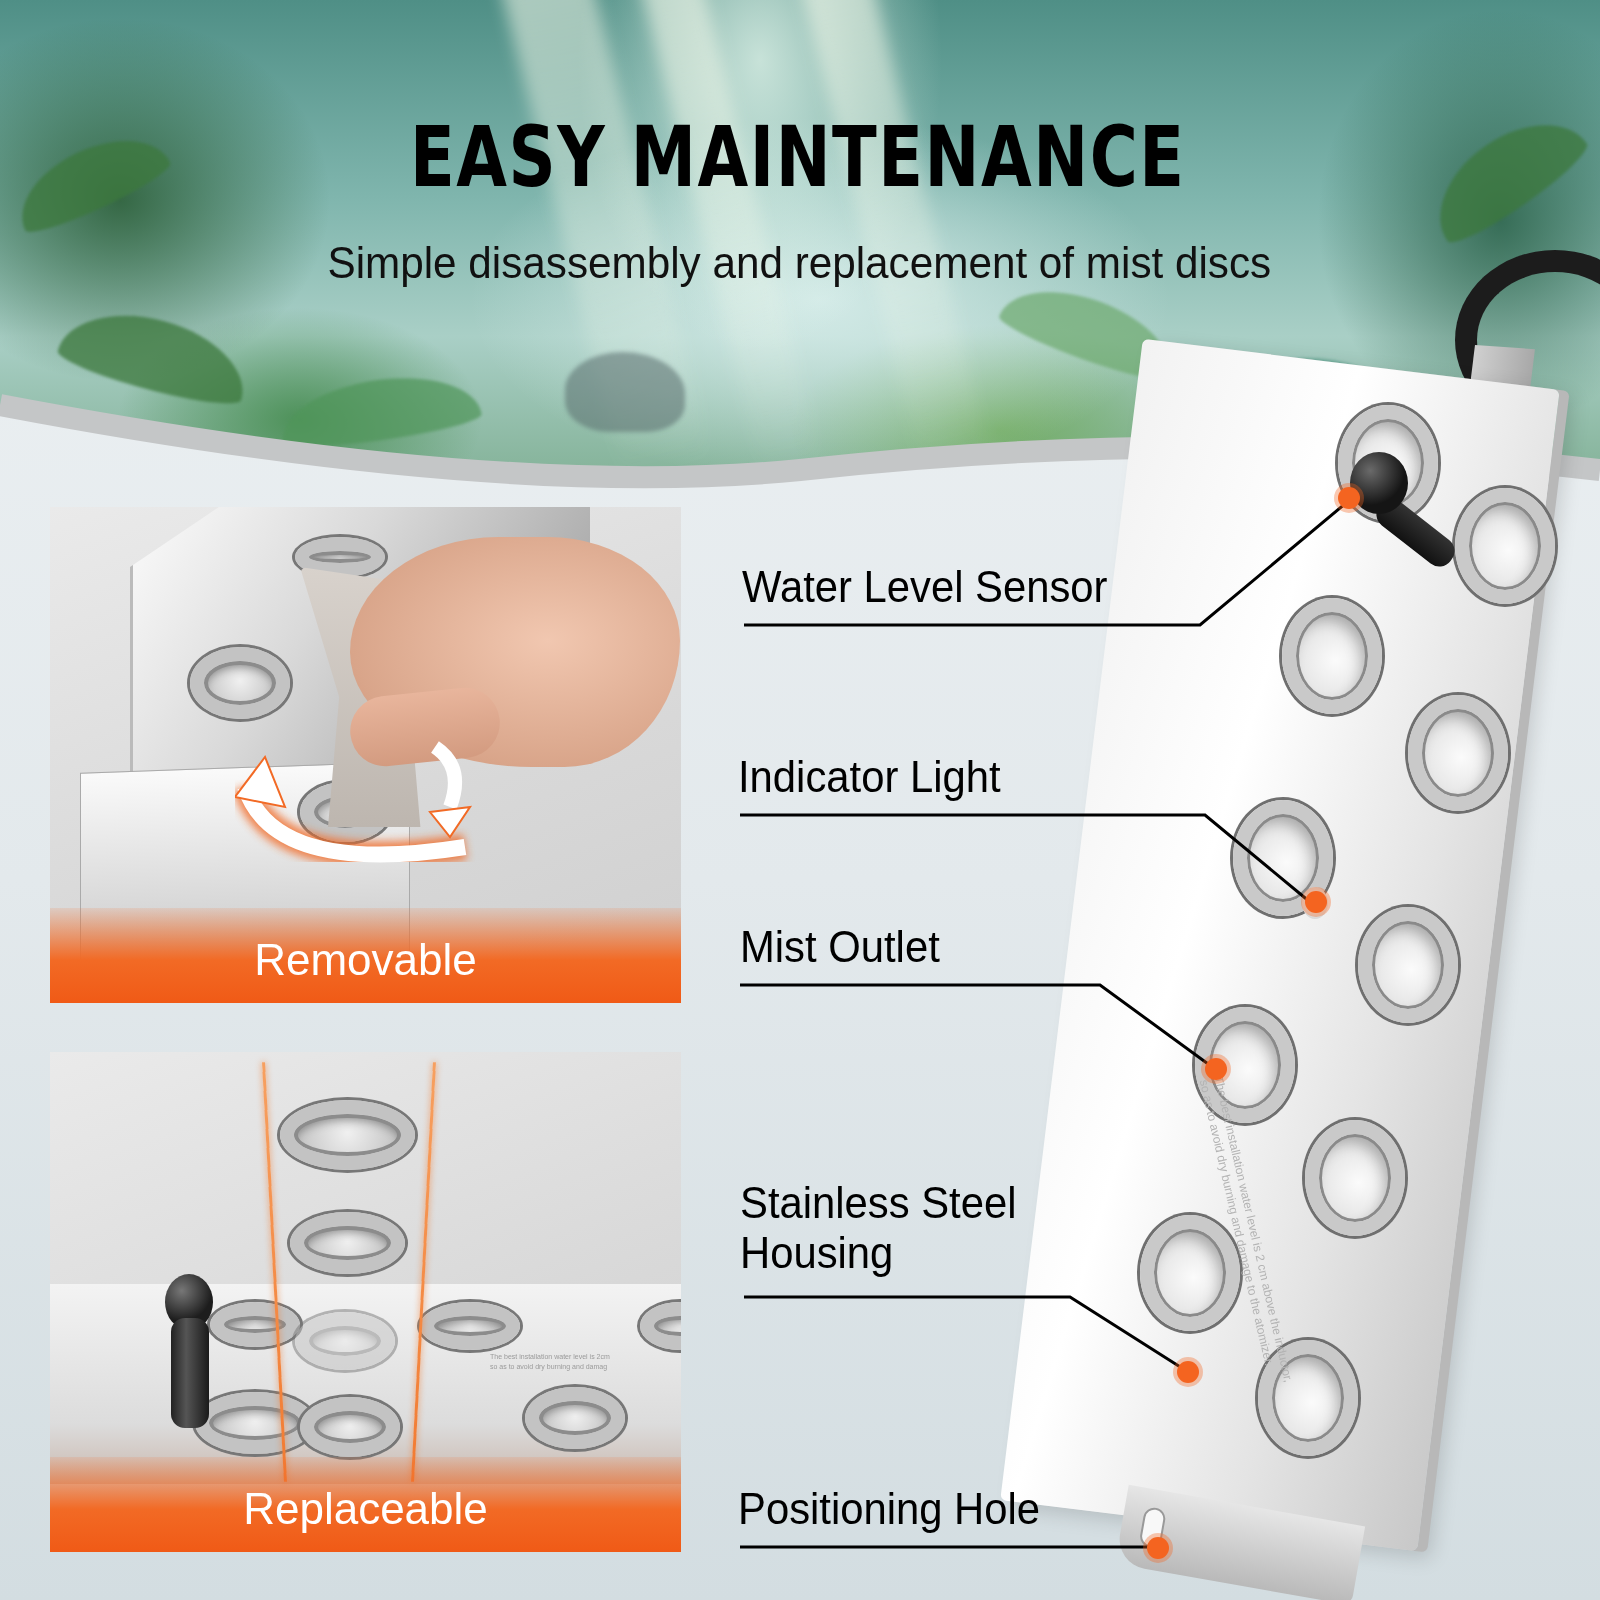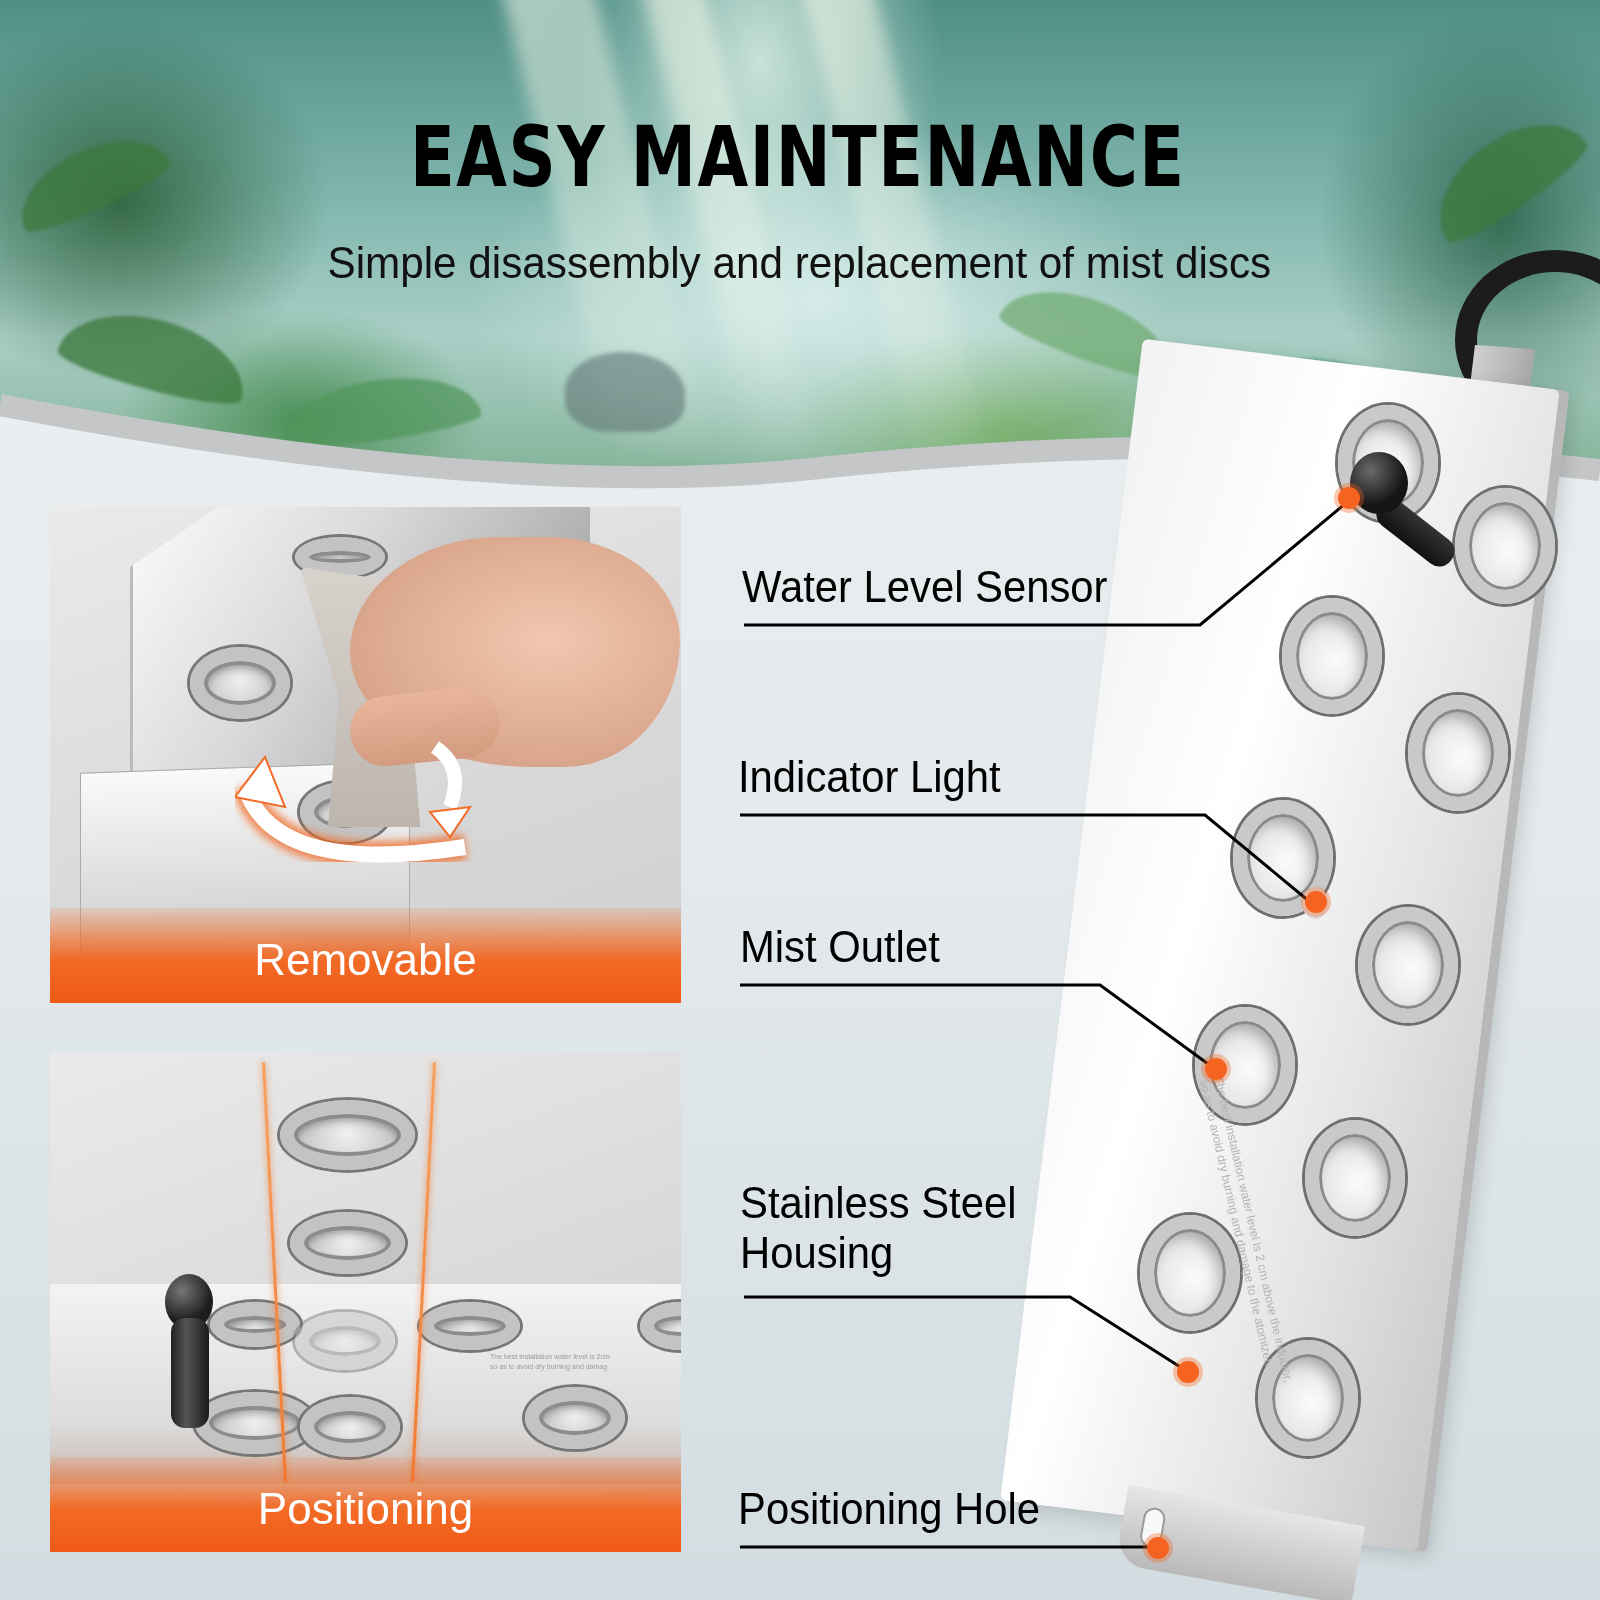--- a/index.html
+++ b/index.html
@@ -244,21 +244,21 @@
   <div class="ring" style="left:245px;top:260px;width:100px;height:58px;opacity:0.5"></div>
   <div class="sensor-ball"></div>
   <div class="sensor-stem"></div>
   <div class="laser" style="left:223px;top:10px;height:420px;transform:rotate(-3deg)"></div>
   <div class="laser" style="left:372px;top:10px;height:420px;transform:rotate(3deg)"></div>
   <div class="engrave-small">
     <div>The best installation water level is 2cm</div>
     <div>so as to avoid dry burning and damag</div>
   </div>
   <div class="caption-bar"></div>
-  <div class="caption">Positioning</div>
+  <div class="caption">Replaceable</div>
 </div>
 
 <div class="device-wrap">
   <div class="cable"></div>
   <div class="device-side"></div>
   <div class="device"></div>
   <div class="foot">
       <div class="slot"></div>
     </div>
 

